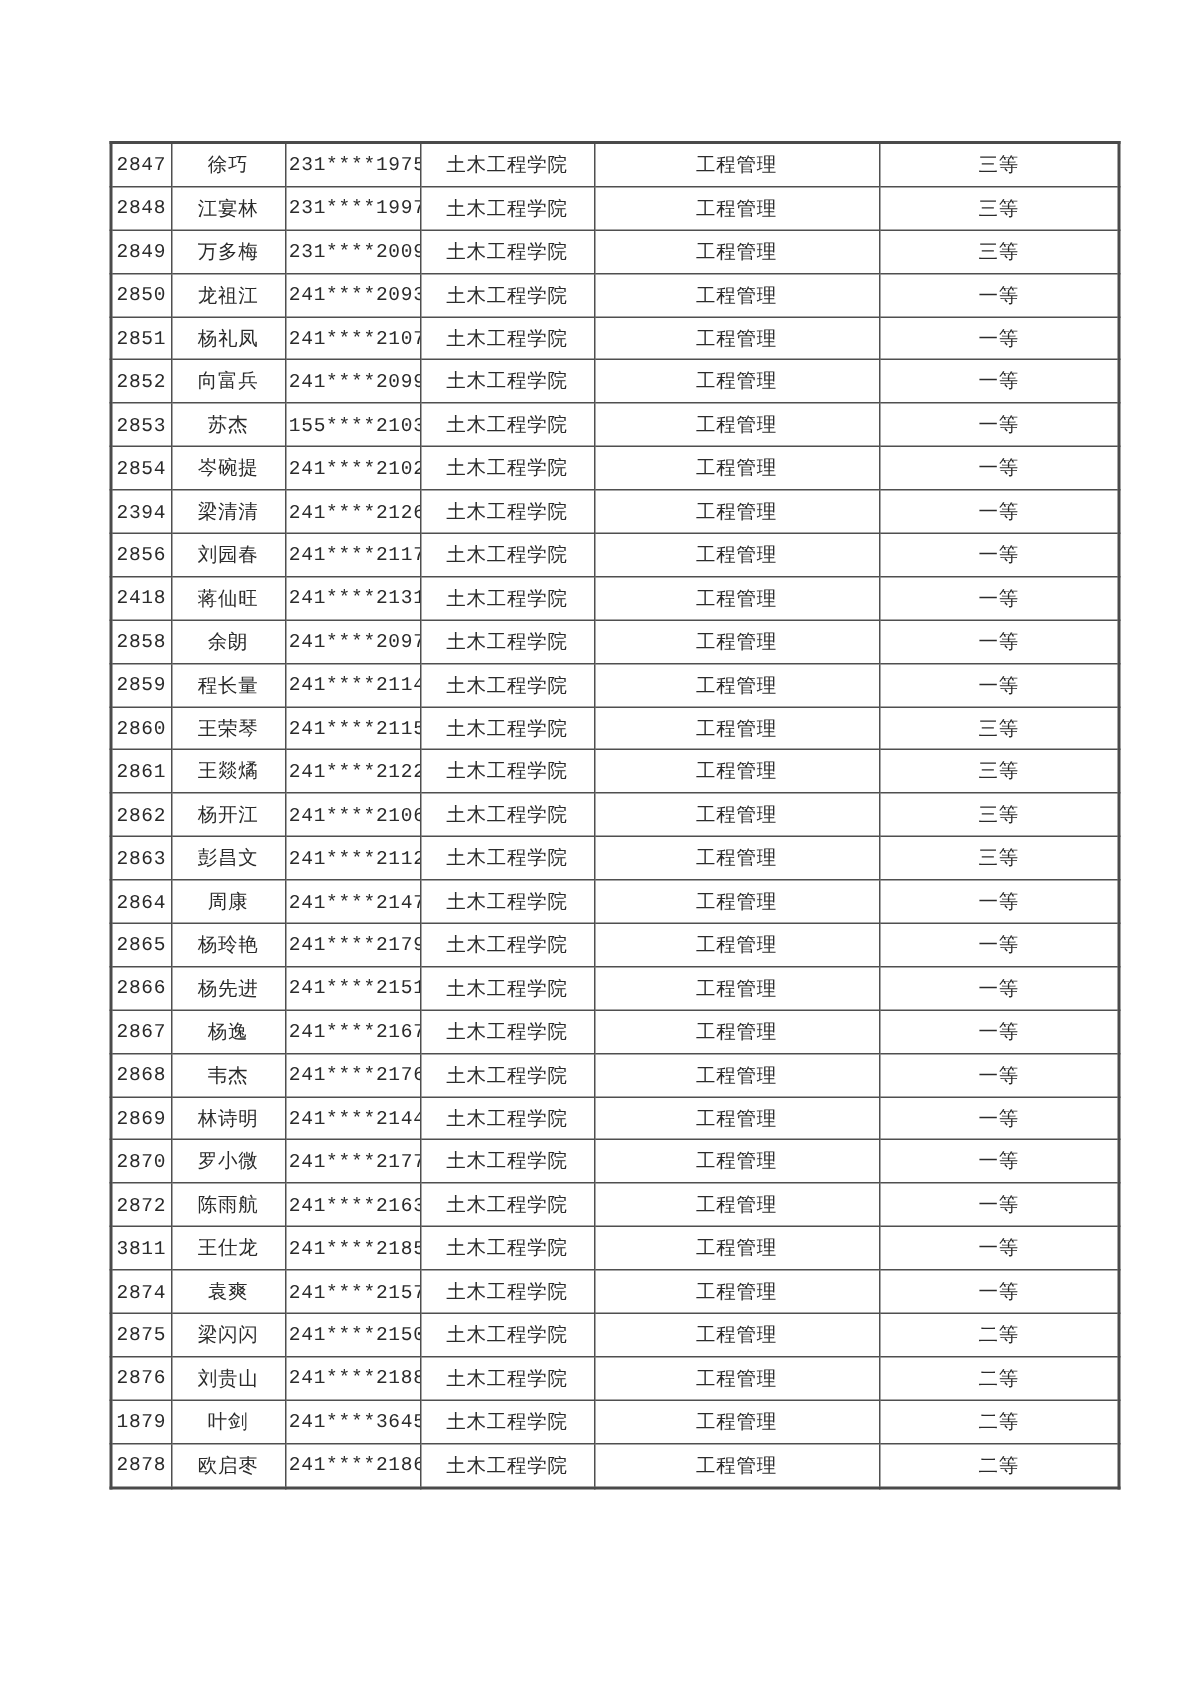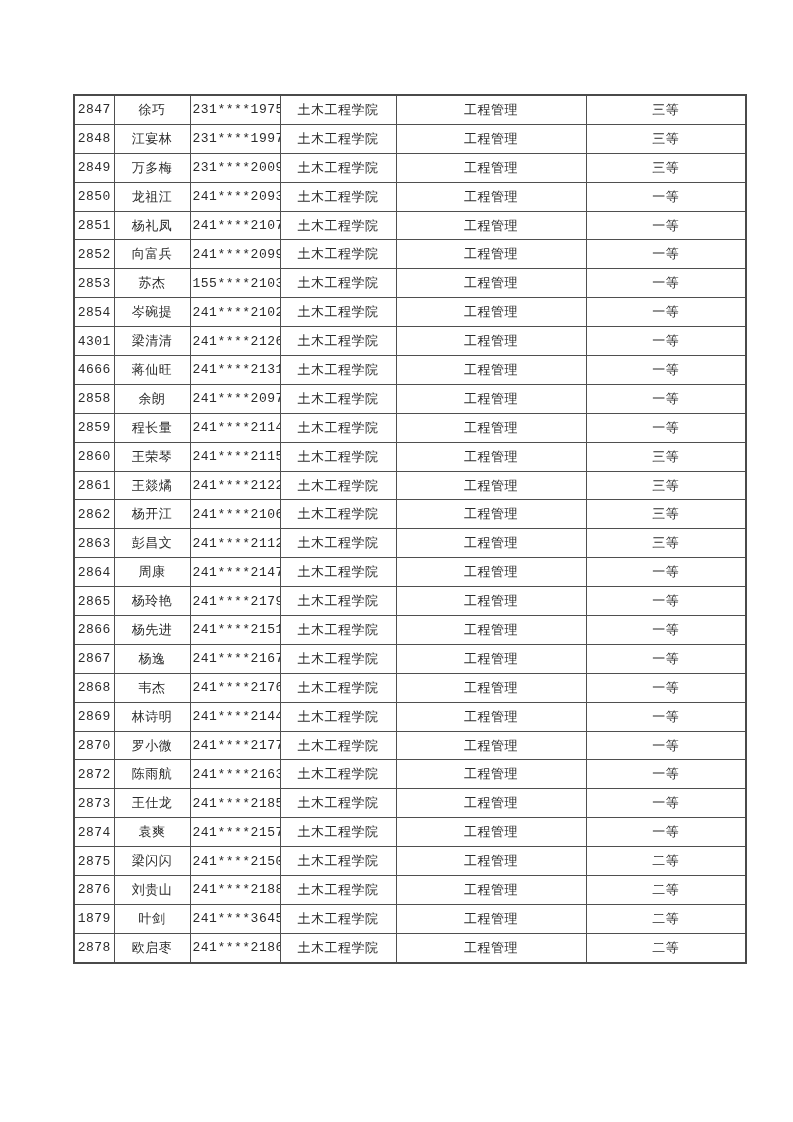--- a/index.html
+++ b/index.html
@@ -117,29 +117,37 @@
         </tr>
         <tr>
           <td class="cell-id">2854</td>
           <td class="cell-name">岑碗提</td>
           <td class="cell-student_no">241****2102</td>
           <td class="cell-college">土木工程学院</td>
           <td class="cell-major">工程管理</td>
           <td class="cell-level">一等</td>
         </tr>
         <tr>
-          <td class="cell-id">4301</td>
+          <td class="cell-id">2394</td>
           <td class="cell-name">梁清清</td>
           <td class="cell-student_no">241****2126</td>
           <td class="cell-college">土木工程学院</td>
           <td class="cell-major">工程管理</td>
           <td class="cell-level">一等</td>
         </tr>
         <tr>
-          <td class="cell-id">4666</td>
+          <td class="cell-id">2856</td>
+          <td class="cell-name">刘园春</td>
+          <td class="cell-student_no">241****2117</td>
+          <td class="cell-college">土木工程学院</td>
+          <td class="cell-major">工程管理</td>
+          <td class="cell-level">一等</td>
+        </tr>
+        <tr>
+          <td class="cell-id">2418</td>
           <td class="cell-name">蒋仙旺</td>
           <td class="cell-student_no">241****2131</td>
           <td class="cell-college">土木工程学院</td>
           <td class="cell-major">工程管理</td>
           <td class="cell-level">一等</td>
         </tr>
         <tr>
           <td class="cell-id">2858</td>
           <td class="cell-name">余朗</td>
           <td class="cell-student_no">241****2097</td>
@@ -245,21 +253,21 @@
         </tr>
         <tr>
           <td class="cell-id">2872</td>
           <td class="cell-name">陈雨航</td>
           <td class="cell-student_no">241****2163</td>
           <td class="cell-college">土木工程学院</td>
           <td class="cell-major">工程管理</td>
           <td class="cell-level">一等</td>
         </tr>
         <tr>
-          <td class="cell-id">2873</td>
+          <td class="cell-id">3811</td>
           <td class="cell-name">王仕龙</td>
           <td class="cell-student_no">241****2185</td>
           <td class="cell-college">土木工程学院</td>
           <td class="cell-major">工程管理</td>
           <td class="cell-level">一等</td>
         </tr>
         <tr>
           <td class="cell-id">2874</td>
           <td class="cell-name">袁爽</td>
           <td class="cell-student_no">241****2157</td>

